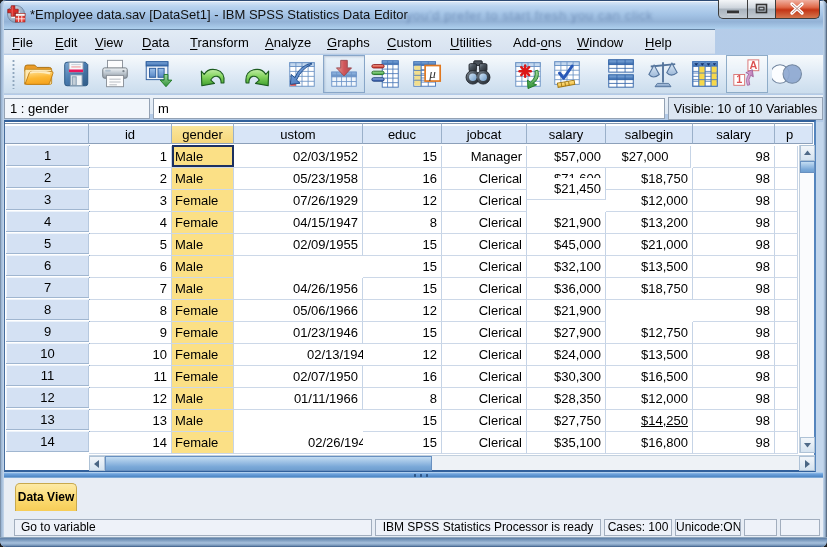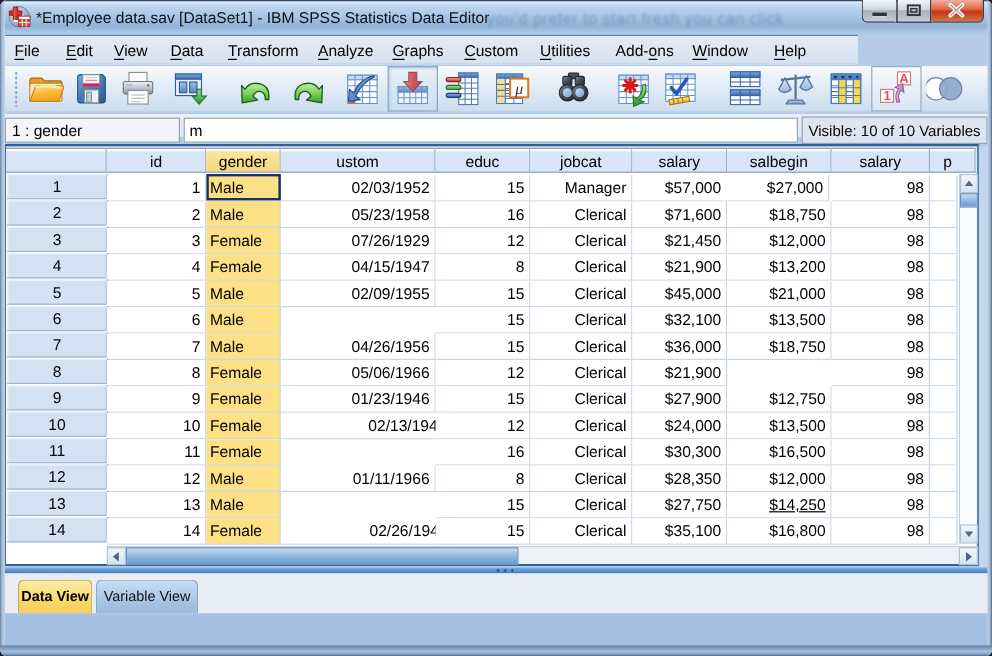--- a/index.html
+++ b/index.html
@@ -481,40 +481,40 @@
 <div class="hdrcell" style="left:601px;width:87px;">salbegin</div>
 <div class="hdrcell" style="left:688px;width:82px;">salary</div>
 <div class="hdrcell" style="left:770px;width:38px;text-align:left;padding-left:11px;">p</div>
 <div class="rowhdr" style="top:23px;height:21px;">1</div>
 <div class="cell num" style="left:84px;top:24px;width:83px;height:22px;">1</div>
 <div class="cell str sel" style="left:167px;top:24px;width:62px;height:22px;">Male</div>
 <div class="cell num" style="left:229px;top:24px;width:129px;height:22px;">02/03/1952</div>
 <div class="cell num" style="left:358px;top:24px;width:79px;height:22px;">15</div>
 <div class="cell num" style="left:437px;top:24px;width:85px;height:22px;">Manager</div>
 <div class="cell num" style="left:522px;top:24px;width:79px;height:22px;">$57,000</div>
-<div class="cell num" style="left:599px;top:24px;width:87px;height:22px;">$27,000</div>
+<div class="cell num" style="left:599px;top:24px;width:87px;height:22px;text-align:center;">$27,000</div>
 <div class="cell num" style="left:688px;top:24px;width:82px;height:22px;">98</div>
 <div class="cell num" style="left:770px;top:24px;width:23px;height:22px;"></div>
 <div class="rowhdr" style="top:45px;height:21px;">2</div>
 <div class="cell num" style="left:84px;top:46px;width:83px;height:22px;">2</div>
 <div class="cell str sel" style="left:167px;top:46px;width:62px;height:22px;">Male</div>
 <div class="cell num" style="left:229px;top:46px;width:129px;height:22px;">05/23/1958</div>
 <div class="cell num" style="left:358px;top:46px;width:79px;height:22px;">16</div>
 <div class="cell num" style="left:437px;top:46px;width:85px;height:22px;">Clerical</div>
 <div class="cell num" style="left:522px;top:46px;width:79px;height:22px;">$71,600</div>
 <div class="cell num" style="left:601px;top:46px;width:87px;height:22px;">$18,750</div>
 <div class="cell num" style="left:688px;top:46px;width:82px;height:22px;">98</div>
 <div class="cell num" style="left:770px;top:46px;width:23px;height:22px;"></div>
 <div class="rowhdr" style="top:67px;height:21px;">3</div>
 <div class="cell num" style="left:84px;top:68px;width:83px;height:22px;">3</div>
 <div class="cell str sel" style="left:167px;top:68px;width:62px;height:22px;">Female</div>
 <div class="cell num" style="left:229px;top:68px;width:129px;height:22px;">07/26/1929</div>
 <div class="cell num" style="left:358px;top:68px;width:79px;height:22px;">12</div>
 <div class="cell num" style="left:437px;top:68px;width:85px;height:22px;">Clerical</div>
-<div class="cell num" style="left:522px;top:68px;width:79px;height:22px;">$21,450</div>
+<div class="cell num" style="left:522px;top:56px;width:79px;height:22px;">$21,450</div>
 <div class="cell num" style="left:601px;top:68px;width:87px;height:22px;">$12,000</div>
 <div class="cell num" style="left:688px;top:68px;width:82px;height:22px;">98</div>
 <div class="cell num" style="left:770px;top:68px;width:23px;height:22px;"></div>
 <div class="rowhdr" style="top:89px;height:21px;">4</div>
 <div class="cell num" style="left:84px;top:90px;width:83px;height:22px;">4</div>
 <div class="cell str sel" style="left:167px;top:90px;width:62px;height:22px;">Female</div>
 <div class="cell num" style="left:229px;top:90px;width:129px;height:22px;">04/15/1947</div>
 <div class="cell num" style="left:358px;top:90px;width:79px;height:22px;">8</div>
 <div class="cell num" style="left:437px;top:90px;width:85px;height:22px;">Clerical</div>
 <div class="cell num" style="left:522px;top:90px;width:79px;height:22px;">$21,900</div>
@@ -575,20 +575,21 @@
 <div class="cell num" style="left:229px;top:222px;width:143px;height:22px;">02/13/1946</div>
 <div class="cell num" style="left:358px;top:222px;width:79px;height:22px;">12</div>
 <div class="cell num" style="left:437px;top:222px;width:85px;height:22px;">Clerical</div>
 <div class="cell num" style="left:522px;top:222px;width:79px;height:22px;">$24,000</div>
 <div class="cell num" style="left:601px;top:222px;width:87px;height:22px;">$13,500</div>
 <div class="cell num" style="left:688px;top:222px;width:82px;height:22px;">98</div>
 <div class="cell num" style="left:770px;top:222px;width:23px;height:22px;"></div>
 <div class="rowhdr" style="top:243px;height:21px;">11</div>
 <div class="cell num" style="left:84px;top:244px;width:83px;height:22px;">11</div>
 <div class="cell str sel" style="left:167px;top:244px;width:62px;height:22px;">Female</div>
+<div class="cell num" style="left:229px;top:244px;width:129px;height:22px;">02/07/1950</div>
 <div class="cell num" style="left:358px;top:244px;width:79px;height:22px;">16</div>
 <div class="cell num" style="left:437px;top:244px;width:85px;height:22px;">Clerical</div>
 <div class="cell num" style="left:522px;top:244px;width:79px;height:22px;">$30,300</div>
 <div class="cell num" style="left:601px;top:244px;width:87px;height:22px;">$16,500</div>
 <div class="cell num" style="left:688px;top:244px;width:82px;height:22px;">98</div>
 <div class="cell num" style="left:770px;top:244px;width:23px;height:22px;"></div>
 <div class="rowhdr" style="top:265px;height:21px;">12</div>
 <div class="cell num" style="left:84px;top:266px;width:83px;height:22px;">12</div>
 <div class="cell str sel" style="left:167px;top:266px;width:62px;height:22px;">Male</div>
 <div class="cell num" style="left:229px;top:266px;width:129px;height:22px;">01/11/1966</div>
@@ -639,20 +640,27 @@
 <svg width="14" height="14">
             <path d="M10 7 l-5 -4 v8z" fill="#4a6684"></path>
           </svg></div>
 </div>
 </div>
 <div class="abs" style="left:4px;top:472px;width:819px;height:6px;background:linear-gradient(#c6def4 0%,#71a5de 30%,#4b84c2 85%,#bcd6ee 100%);">
 <div class="abs" style="left:408px;top:2px;width:16px;height:3px;background-image:radial-gradient(circle,#2c5588 1.1px,transparent 1.3px);background-size:6px 3px;"></div>
     </div>
 <div class="abs" style="left:4px;top:478px;width:819px;height:33px;background:#e8edf4;">
 <div class="abs" style="left:11px;top:5px;width:62px;height:28px;background:linear-gradient(#fdeaa6,#fbd96e 60%,#f6cd58);border:1px solid #c8a94e;border-bottom:none;border-radius:5px 5px 0 0;text-align:center;line-height:27px;font-size:12px;font-weight:bold;color:#000;white-space:nowrap;">Data View</div>
-<div class="abs" style="left:76px;top:5px;width:85px;height:28px;background:linear-gradient(#c9dcf0,#a3c2e2 70%,#9abade);border:1px solid #8aa8c8;border-bottom:none;border-radius:5px 5px 0 0;text-align:center;line-height:27px;font-size:12px;color:#111;white-space:nowrap;">Variable View</div>
+</div>
+<div class="abs" style="left:2px;top:511px;width:821px;height:26px;background:#e7edf5;">
+<div class="abs" style="left:12px;top:8px;width:358px;height:17px;border:1px solid #a2aebe;background:#eef2f9;font-size:12px;line-height:15px;text-align:left;padding-left:6px;color:#000;white-space:nowrap;overflow:hidden;">Go to variable</div>
+<div class="abs" style="left:373px;top:8px;width:226px;height:17px;border:1px solid #a2aebe;background:#eef2f9;font-size:12px;line-height:15px;text-align:center;color:#000;white-space:nowrap;overflow:hidden;">IBM SPSS Statistics Processor is ready</div>
+<div class="abs" style="left:602px;top:8px;width:68px;height:17px;border:1px solid #a2aebe;background:#eef2f9;font-size:12px;line-height:15px;text-align:center;color:#000;white-space:nowrap;overflow:hidden;">Cases: 100</div>
+<div class="abs" style="left:673px;top:8px;width:66px;height:17px;border:1px solid #a2aebe;background:#eef2f9;font-size:12px;line-height:15px;text-align:center;color:#000;white-space:nowrap;overflow:hidden;">Unicode:ON</div>
+<div class="abs" style="left:742px;top:8px;width:33px;height:17px;border:1px solid #a2aebe;background:#eef2f9;font-size:12px;line-height:15px;text-align:center;color:#000;white-space:nowrap;overflow:hidden;"></div>
+<div class="abs" style="left:778px;top:8px;width:40px;height:17px;border:1px solid #a2aebe;background:#eef2f9;font-size:12px;line-height:15px;text-align:center;color:#000;white-space:nowrap;overflow:hidden;"></div>
 </div>
 
 <div class="abs" style="left:0;top:0;width:4px;height:547px;background:linear-gradient(90deg,#6a7c92 0%,#9cb6d4 35%,#c6d8ec 100%);border-radius:6px 0 0 6px;"></div>
 <div class="abs" style="left:823px;top:0;width:4px;height:547px;background:linear-gradient(90deg,#c6d8ec 0%,#96b0cc 55%,#46566c 100%);border-radius:0 6px 6px 0;"></div>
 <div class="abs" style="left:0;top:537px;width:827px;height:10px;background:linear-gradient(#5f7fa6 0%,#7e9dc0 25%,#a6c0dc 55%,#7e9dc0 80%,#3a5a84 100%);border-radius:0 0 6px 6px;border-top:1px solid #8ca4bc;"></div>
 <div class="abs" style="left:816px;top:122px;width:7px;height:350px;background:#c2d6ec;"></div>
 
 </div>
 </body></html>

